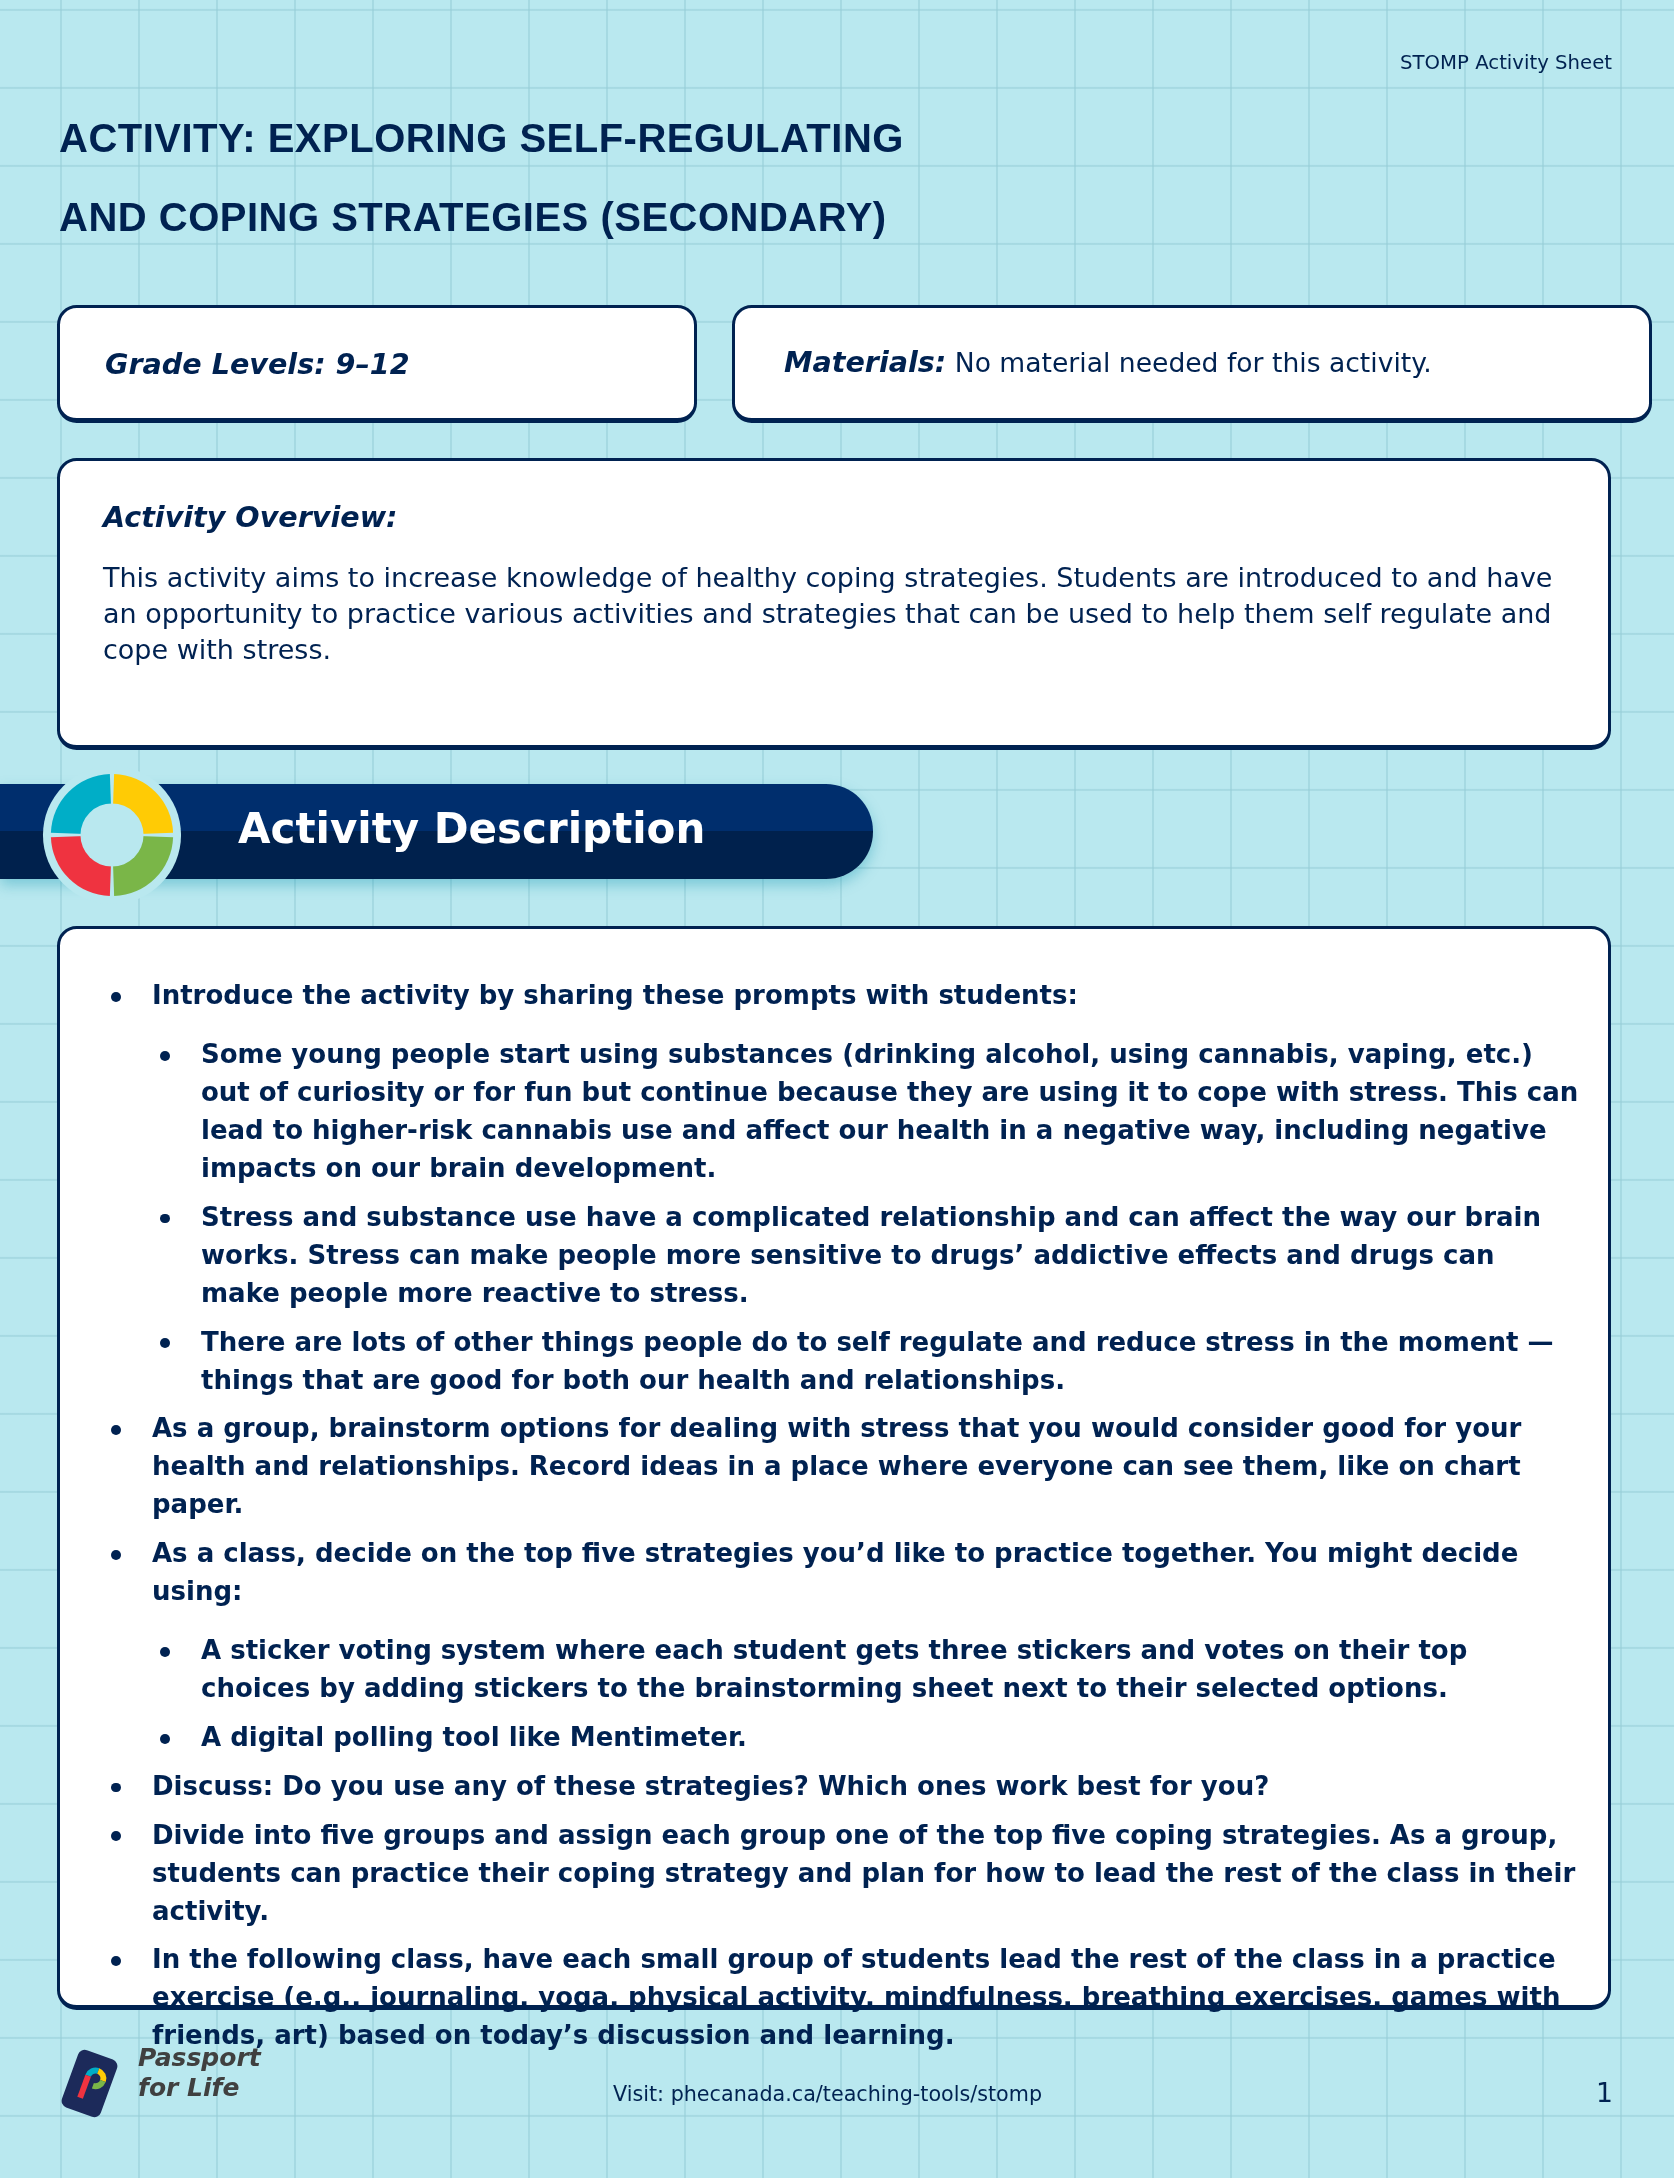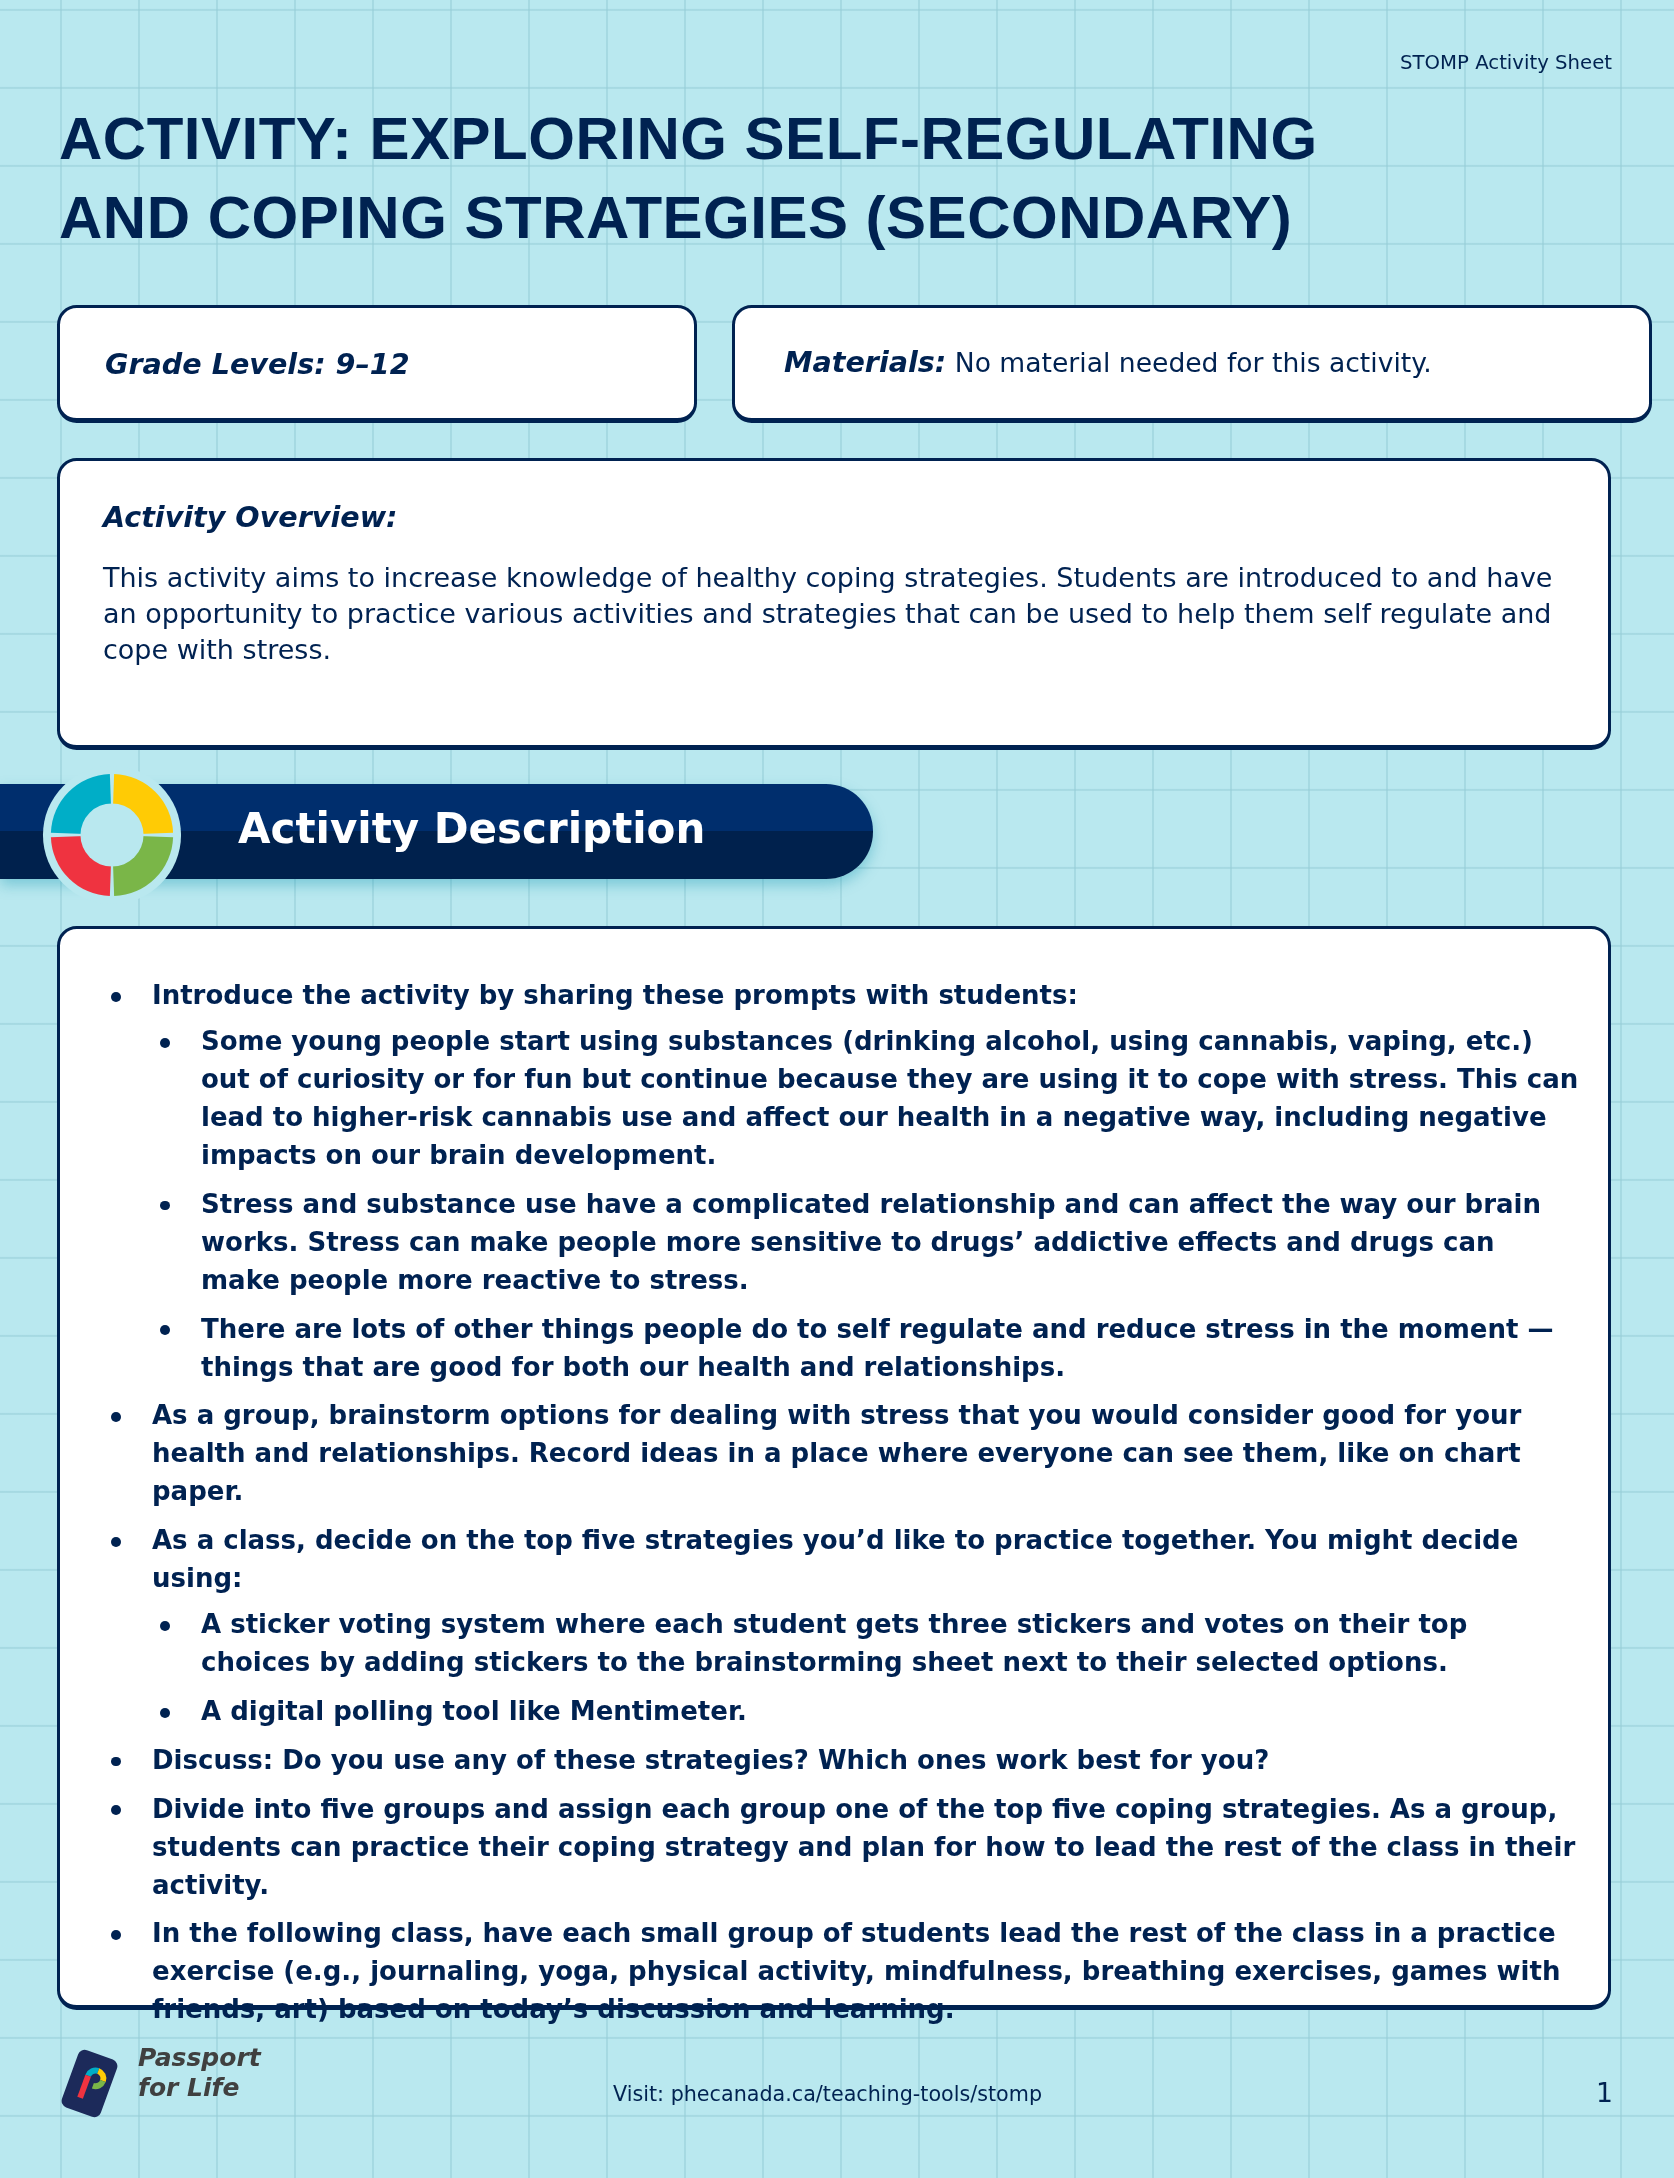--- a/index.html
+++ b/index.html
@@ -19,21 +19,21 @@
     }
 
     .header-meta {
       position: absolute; top: 51px; right: 63px;
       font-size: 19.7px; color: #002251;
     }
 
     .page-title {
       position: absolute; top: 99px; left: 59px; width: 1537px;
       font-family: "Liberation Sans", sans-serif;
-      font-weight: bold; font-size: 60px; line-height: 79px;
+      font-weight: bold; font-size: 40px; line-height: 79px;
       letter-spacing: 0.5px; color: #002251;
     }
 
     .card {
       position: absolute;
       background: #ffffff;
       border: 3.9px solid #002251;
       border-bottom-width: 5.9px;
       border-radius: 19.7px;
       padding-left: 36px;
@@ -82,21 +82,21 @@
       position: absolute; top: 47px; left: 43px; width: 1478px;
       list-style: none; font-size: 26px; line-height: 38px; font-weight: bold;
     }
     .desc-list > li {
       position: relative; padding-left: 49px; margin-bottom: 10.8px;
     }
     .desc-list li::before {
       content: ""; position: absolute; left: 7.9px; top: 15.8px;
       width: 9.9px; height: 9.9px; border-radius: 50%; background: #002251;
     }
-    .sub-list { list-style: none; margin-top: 8px; }
+    .sub-list { list-style: none; margin-top: 21px; }
     .sub-list > li {
       position: relative; padding-left: 49px; margin-bottom: 10.8px;
     }
     .sub-list > li:last-child { margin-bottom: 0; }
 
     
     .footer-logo { position: absolute; top: 2043px; left: 61px; width: 197px; height: 79px; }
     .logo-card { position: absolute; left: 0; top: 5.9px; }
     .logo-text {
       position: absolute; left: 77px; top: 0;

